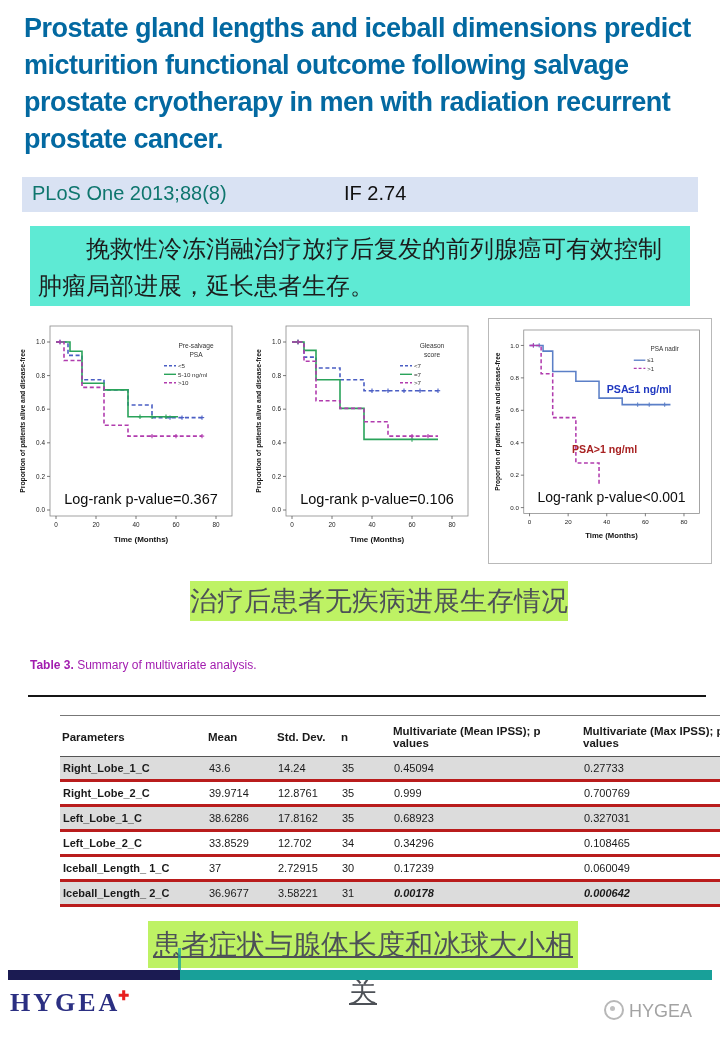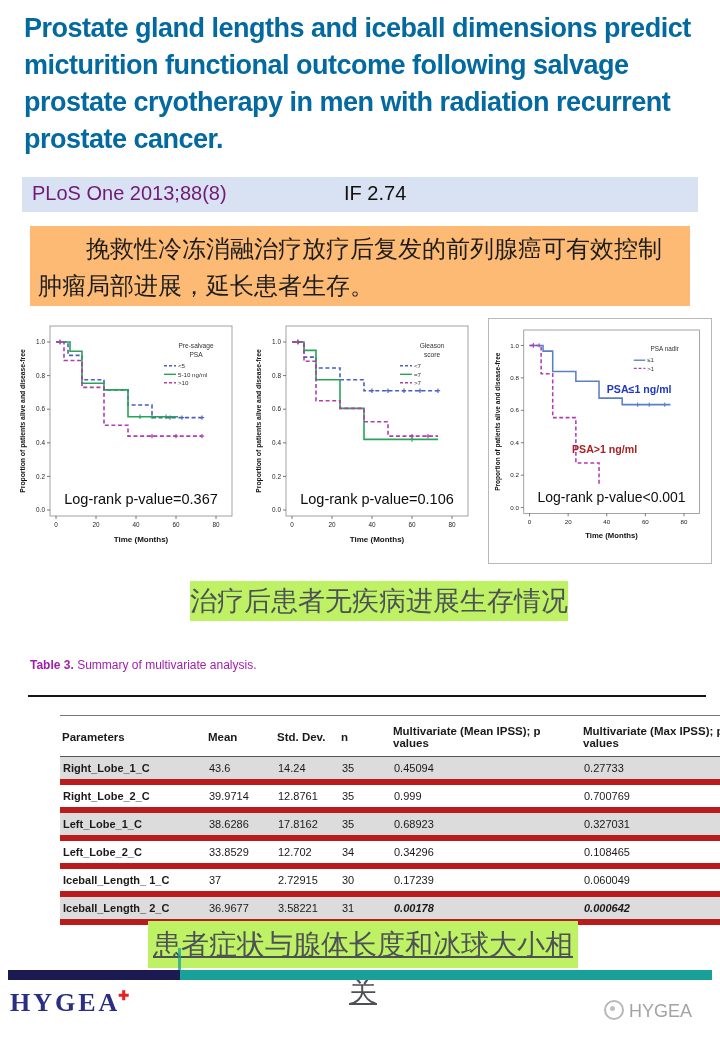--- a/index.html
+++ b/index.html
@@ -3,45 +3,45 @@
 <meta charset="utf-8">
 <style>
   html,body{margin:0;padding:0;background:#fff;}
   .slide{position:relative;width:720px;height:1040px;background:#fff;overflow:hidden;
          font-family:"Liberation Sans",sans-serif;}
   
   .title{position:absolute;top:10px;left:24px;width:686px;font-size:27px;font-weight:bold;
          color:#0369a1;line-height:37px;letter-spacing:-0.5px;}
   
   .banner{position:absolute;top:177px;left:22px;width:676px;height:35px;background:#d9e2f3;}
-  .banner .cit{position:absolute;left:10px;top:5px;font-size:20px;color:#701a75;}
+  .banner .cit{position:absolute;left:10px;top:5px;font-size:20px;color:#0f766e;}
   .banner .if{position:absolute;left:322px;top:5px;font-size:20px;color:#101010;}
   
-  .summary{position:absolute;top:226px;left:30px;width:660px;height:80px;background:#fdba74;}
+  .summary{position:absolute;top:226px;left:30px;width:660px;height:80px;background:#5eead4;}
   .summary p{margin:0;padding:4px 8px 0 8px;font-size:24px;color:#1c1c1c;line-height:37px;
              text-indent:2em;}
   
   .charts{position:absolute;top:318px;left:0;width:720px;height:248px;}
   svg.km{position:absolute;top:0;background:#fff;}
   svg.km text{font-family:"Liberation Sans",sans-serif;}
   #km0{left:14px;} #km1{left:250px;} #km2{left:488px;border:1px solid #b9b9b9;}
   
   .cap{position:absolute;background:#bef264;color:#4d5157;text-align:center;}
   .cap1{top:581px;left:190px;width:378px;height:40px;font-size:27px;line-height:40px;}
   .cap2{top:921px;left:148px;width:430px;height:47px;font-size:28px;line-height:47px;text-decoration:underline;}
   
   .tableblock{position:absolute;top:658px;left:28px;width:678px;}
   .tb-title{font-size:12px;color:#a21caf;margin:0 0 23px 2px;}
   .tb-title b{font-weight:bold;}
   .rule-thick{height:2px;background:#151515;}
   table.paper{border-collapse:collapse;width:678px;margin-top:18px;font-size:11px;color:#1a1a1a;
               border-top:1px solid #777;border-bottom:2.5px solid #151515;margin-left:32px;}
   table.paper th{text-align:left;font-weight:bold;font-size:11.5px;padding:9px 3px 7px 2px;
                  border-bottom:1.5px solid #555;}
-  table.paper td{padding:5px 3px;border-bottom:6px solid #b91c1c;}
+  table.paper td{padding:5px 3px;border-bottom:3px solid #b91c1c;}
   table.paper tr.shaded{background:#dcdcdc;}
   table.paper td.param{font-weight:bold;}
   table.paper td.ital{font-style:italic;font-weight:bold;}
   col.c0{width:146px;}col.c1{width:69px;}col.c2{width:64px;}col.c3{width:52px;}
   col.c4{width:190px;}col.c5{width:157px;}
   
   .accent-tick{position:absolute;top:948px;left:178px;width:3px;height:24px;background:#18a099;opacity:.75;}
   .bar-navy{position:absolute;top:970px;left:8px;width:172px;height:10px;background:#1b1b52;}
   .bar-teal{position:absolute;top:970px;left:180px;width:532px;height:10px;background:#18a099;}
   .logo{position:absolute;top:988px;left:10px;font-family:"Liberation Serif",serif;

